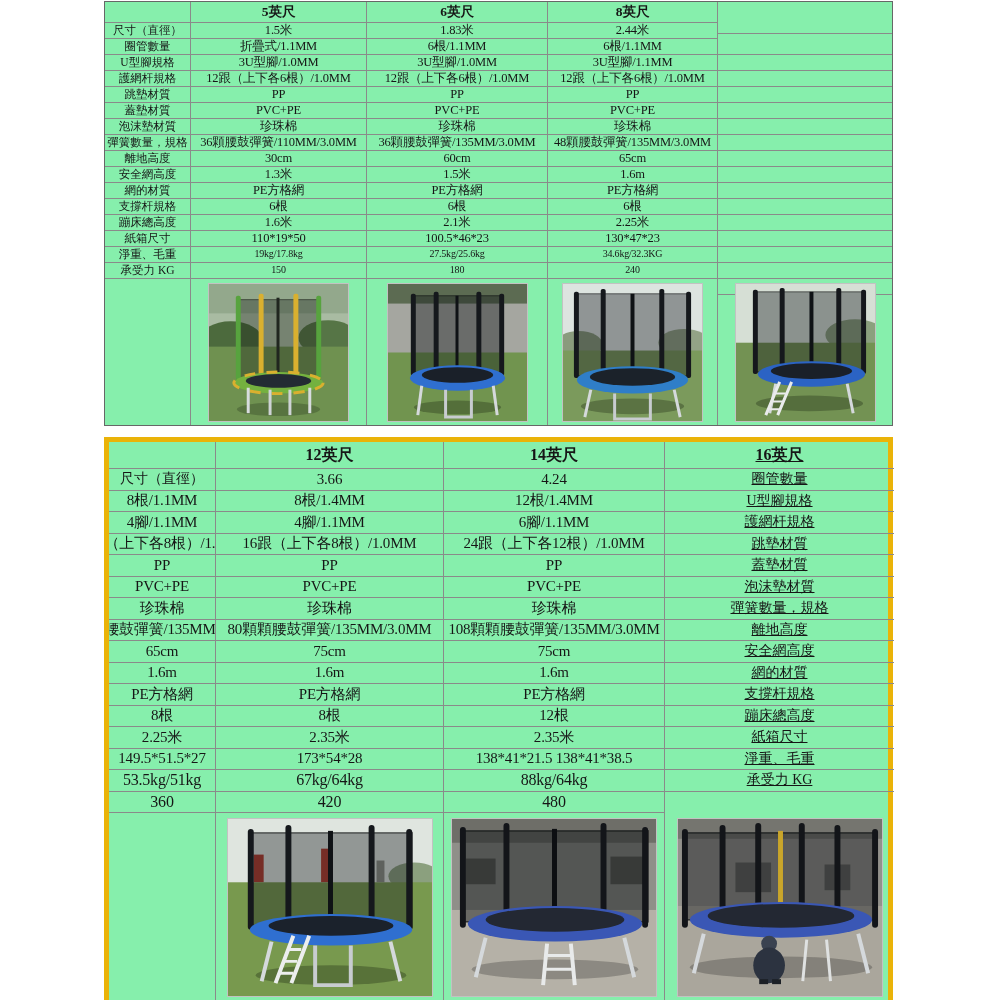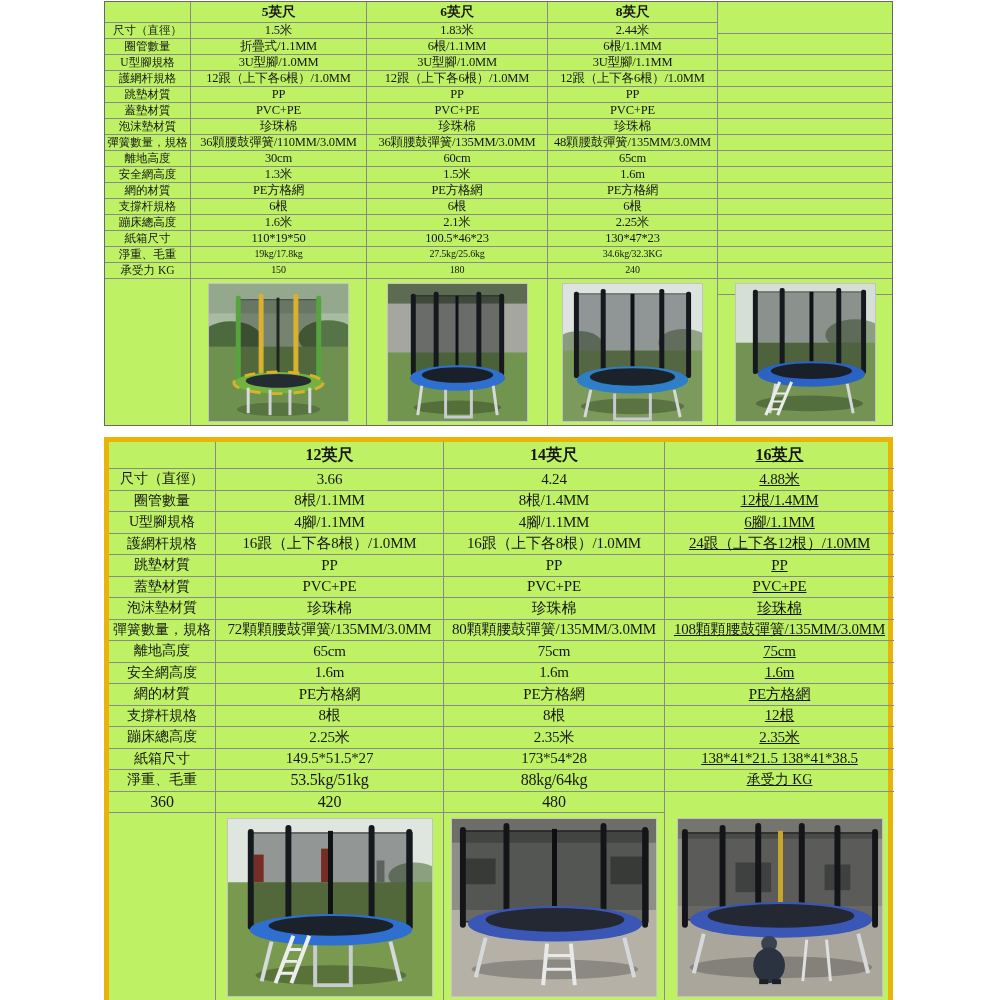--- a/index.html
+++ b/index.html
@@ -2,21 +2,21 @@
 <html><head>
 <meta charset="utf-8">
 <style>
   *{box-sizing:border-box;}
   html,body{margin:0;padding:0;}
   body{
     width:1000px;height:1000px;background:#ffffff;
     font-family:"Liberation Serif","DejaVu Serif",serif;color:#161616;
   }
   .sheet{position:absolute;left:104px;top:1px;width:789px;}
-  .wrap{border:1px solid #676767;background:#bef264;}
+  .wrap{border:1px solid #676767;background:#86efac;}
   .wrap-bot{border:5px solid #eab308;margin-top:11px;}
   .grid,.strip{display:grid;}
   .cell{
     border-right:1px solid #8a8a8a;border-bottom:1px solid #8a8a8a;
     display:flex;align-items:center;justify-content:center;
     white-space:nowrap;overflow:hidden;text-align:center;line-height:1.02;
   }
   
   .t0{grid-template-columns:86px 176px 181px 170px 174px;grid-template-rows:21px repeat(16,16px);}
   .t0 .cell:nth-child(5n){border-right:none;margin-top:31px;}
@@ -234,21 +234,20 @@
 
   <div class="wrap wrap-bot">
     <div class="grid t1">
         <div class="cell head"></div>
         <div class="cell head">12英尺</div>
         <div class="cell head">14英尺</div>
         <div class="cell head">16英尺</div>
         <div class="cell label">尺寸（直徑）</div>
         <div class="cell val">3.66</div>
         <div class="cell val">4.24</div>
-        <div class="cell val">4.88米</div>
         <div class="cell label">圈管數量</div>
         <div class="cell val">8根/1.1MM</div>
         <div class="cell val">8根/1.4MM</div>
         <div class="cell val">12根/1.4MM</div>
         <div class="cell label">U型腳規格</div>
         <div class="cell val">4腳/1.1MM</div>
         <div class="cell val">4腳/1.1MM</div>
         <div class="cell val">6腳/1.1MM</div>
         <div class="cell label">護網杆規格</div>
         <div class="cell val">16跟（上下各8根）/1.0MM</div>
@@ -289,20 +288,21 @@
         <div class="cell label">蹦床總高度</div>
         <div class="cell val">2.25米</div>
         <div class="cell val">2.35米</div>
         <div class="cell val">2.35米</div>
         <div class="cell label">紙箱尺寸</div>
         <div class="cell val">149.5*51.5*27</div>
         <div class="cell val">173*54*28</div>
         <div class="cell val">138*41*21.5  138*41*38.5</div>
         <div class="cell label">淨重、毛重</div>
         <div class="cell val small">53.5kg/51kg</div>
+        <div class="cell val small">67kg/64kg</div>
         <div class="cell val small">88kg/64kg</div>
         <div class="cell label">承受力 KG</div>
         <div class="cell val small">360</div>
         <div class="cell val small">420</div>
         <div class="cell val small">480</div>
       </div>
     <div class="strip strip-bot">
       <div class="cell"></div>
 
       <div class="cell">

